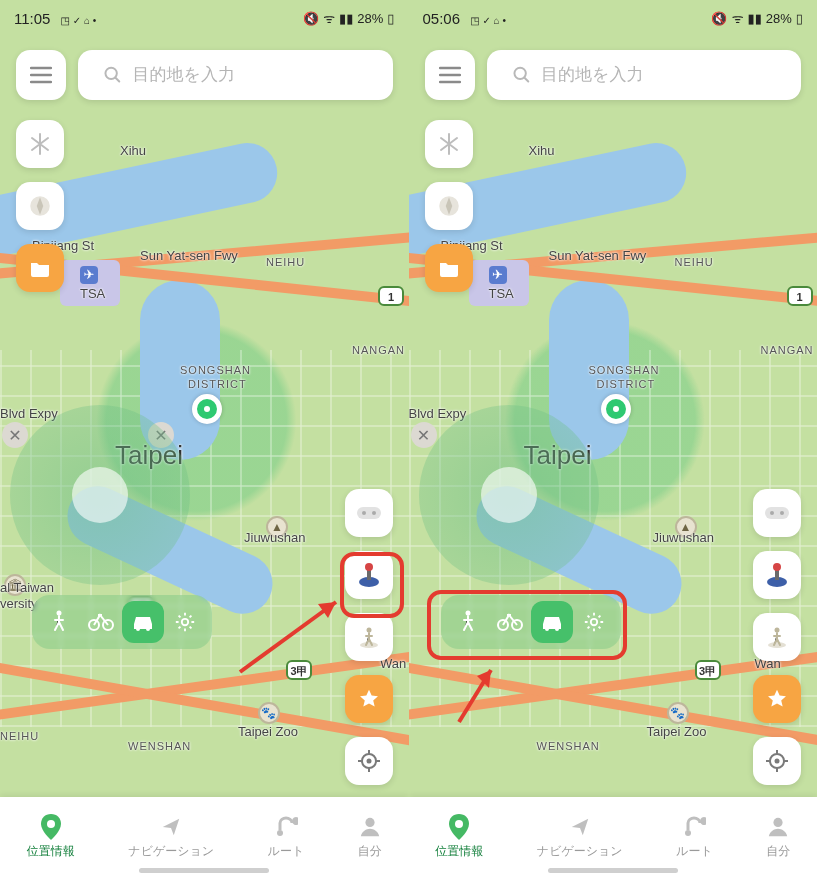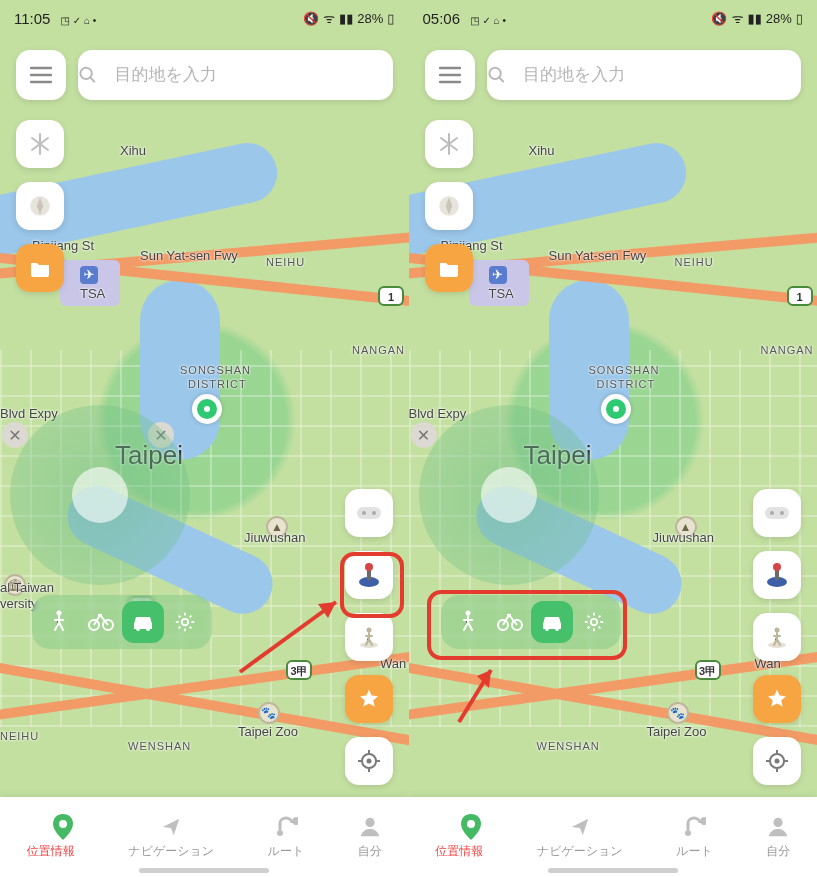--- a/index.html
+++ b/index.html
@@ -91,21 +91,21 @@
   .top-row {
     position: absolute; top: 50px; left: 16px; right: 16px;
     display: flex; gap: 12px; z-index: 40;
   }
   .menu-btn, .search-bar {
     background: #fff; border-radius: 14px; height: 50px;
     box-shadow: 0 2px 6px rgba(0,0,0,0.12);
     display: flex; align-items: center;
   }
   .menu-btn { width: 50px; justify-content: center; color:#6f6f6f;}
-  .search-bar { flex: 1; padding: 0 0; gap: 17px; color:#b0b0b0; }
+  .search-bar { flex: 1; padding: 0 25px; gap: 10px; color:#b0b0b0; }
   .search-bar input {
     border: none; outline: none; font-size: 17px; color:#333; background: transparent; width: 100%;
   }
   .search-bar input::placeholder { color: #b5b5b5; }
   
   .left-tools {
     position: absolute; top: 120px; left: 16px; z-index: 40;
     display: flex; flex-direction: column; gap: 14px;
   }
   .tool {
@@ -136,21 +136,21 @@
   }
   .mode-btn.active { background: #46c06a; }
   
   .tabbar {
     position: absolute; left:0; right:0; bottom:0; height: 80px;
     background: #fff; z-index: 60;
     display:flex; justify-content: space-around; align-items: center;
     box-shadow: 0 -2px 6px rgba(0,0,0,0.08);
   }
   .tab { display:flex; flex-direction:column; align-items:center; gap:4px; color:#9a9a9a; font-size:12px; }
-  .tab.active { color:#ef4444;align-items:flex-end; }
+  .tab.active { color:#15803d; }
   .tab .ic { width:24px; height:24px; display:flex; align-items:center; justify-content:center;}
   .home-indicator {
     position: absolute; bottom: 4px; left: 50%; transform: translateX(-50%);
     width: 130px; height: 5px; border-radius: 3px; background: #cfcfcf;
   }
   
   .anno-box {
     position: absolute; border: 4px solid #e43b2f; border-radius: 14px;
     z-index: 70; pointer-events: none;
   }

